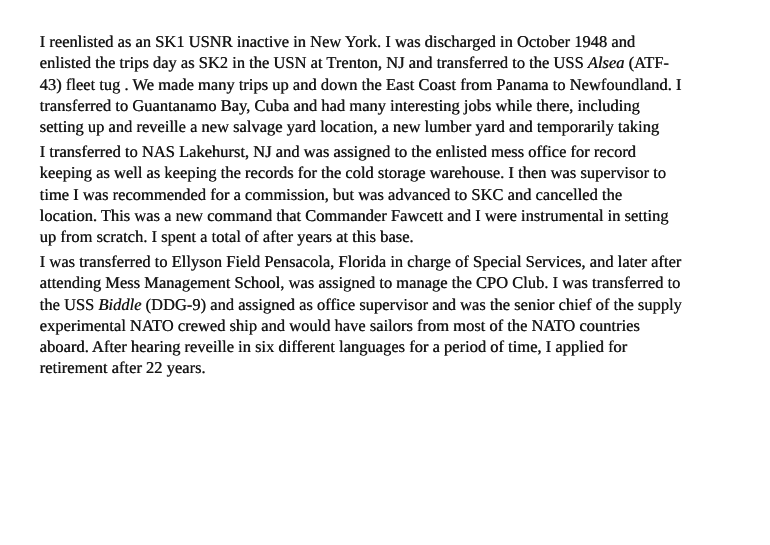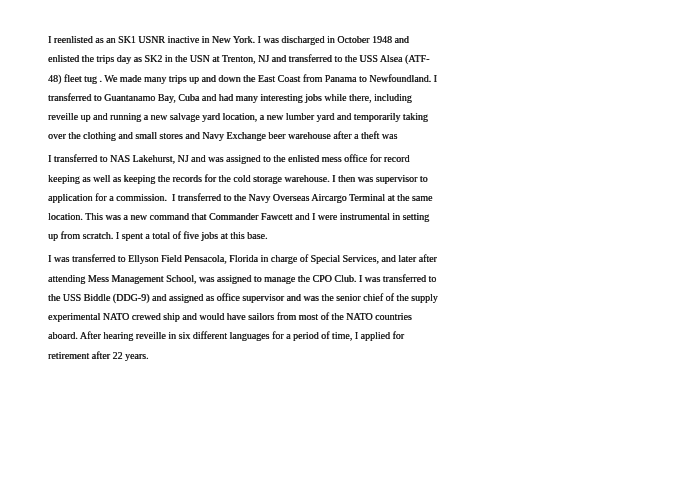--- a/index.html
+++ b/index.html
@@ -13,59 +13,59 @@
     overflow: hidden;
   }
   .page {
     position: relative;
     width: 700px;
     height: 495px;
     background: #ffffff;
   }
   .content {
     position: absolute;
-    left: 48px;
+    left: 36px;
     top: 30px;
     width: 625px;
     font-family: "Liberation Serif", "DejaVu Serif", serif;
-    font-size: 10px;
+    font-size: 15px;
     line-height: 19.3px;
     color: #151515;
     
     text-shadow: 0.35px 0 0 rgba(20,20,20,0.85);
     filter: blur(0.22px);
   }
   .paragraph {
     margin: 0 0 3.5px 0;
   }
   .line {
     white-space: pre; 
   }
   .italic {
+    font-style: italic;
   }
 </style>
 </head>
 <body style="background: rgb(255, 255, 255);">
 
 <div class="page" style="background: rgb(255, 255, 255);">
   <div class="content" style="color: rgb(21, 21, 21);">
       <div class="paragraph">
         <div class="line"><span class="text-run">I reenlisted as an SK1 USNR inactive in New York. I was discharged in October 1948 and</span></div>
         <div class="line"><span class="text-run">enlisted the trips day as SK2 in the USN at Trenton, NJ and transferred to the USS </span><span class="text-run italic">Alsea</span><span class="text-run"> (ATF-</span></div>
-        <div class="line"><span class="text-run">48) fleet tug . We made many trips up and down the East Coast from Panama to Newfoundland. I</span></div>
+        <div class="line"><span class="text-run">43) fleet tug . We made many trips up and down the East Coast from Panama to Newfoundland. I</span></div>
         <div class="line"><span class="text-run">transferred to Guantanamo Bay, Cuba and had many interesting jobs while there, including</span></div>
-        <div class="line"><span class="text-run">reveille up and running a new salvage yard location, a new lumber yard and temporarily taking</span></div>
-        <div class="line"><span class="text-run">over the clothing and small stores and Navy Exchange beer warehouse after a theft was</span></div>
+        <div class="line"><span class="text-run">setting up and reveille a new salvage yard location, a new lumber yard and temporarily taking</span></div>
       </div>
       <div class="paragraph">
         <div class="line"><span class="text-run">I transferred to NAS Lakehurst, NJ and was assigned to the enlisted mess office for record</span></div>
         <div class="line"><span class="text-run">keeping as well as keeping the records for the cold storage warehouse. I then was supervisor to</span></div>
-        <div class="line"><span class="text-run">application for a commission.  I transferred to the Navy Overseas Aircargo Terminal at the same</span></div>
+        <div class="line"><span class="text-run">time I was recommended for a commission, but was advanced to SKC and cancelled the</span></div>
         <div class="line"><span class="text-run">location. This was a new command that Commander Fawcett and I were instrumental in setting</span></div>
-        <div class="line"><span class="text-run">up from scratch. I spent a total of five jobs at this base.</span></div>
+        <div class="line"><span class="text-run">up from scratch. I spent a total of after years at this base.</span></div>
       </div>
       <div class="paragraph">
         <div class="line"><span class="text-run">I was transferred to Ellyson Field Pensacola, Florida in charge of Special Services, and later after</span></div>
         <div class="line"><span class="text-run">attending Mess Management School, was assigned to manage the CPO Club. I was transferred to</span></div>
         <div class="line"><span class="text-run">the USS </span><span class="text-run italic">Biddle</span><span class="text-run"> (DDG-9) and assigned as office supervisor and was the senior chief of the supply</span></div>
         <div class="line"><span class="text-run">experimental NATO crewed ship and would have sailors from most of the NATO countries</span></div>
         <div class="line"><span class="text-run">aboard. After hearing reveille in six different languages for a period of time, I applied for</span></div>
         <div class="line"><span class="text-run">retirement after 22 years.</span></div>
       </div>
     </div>

